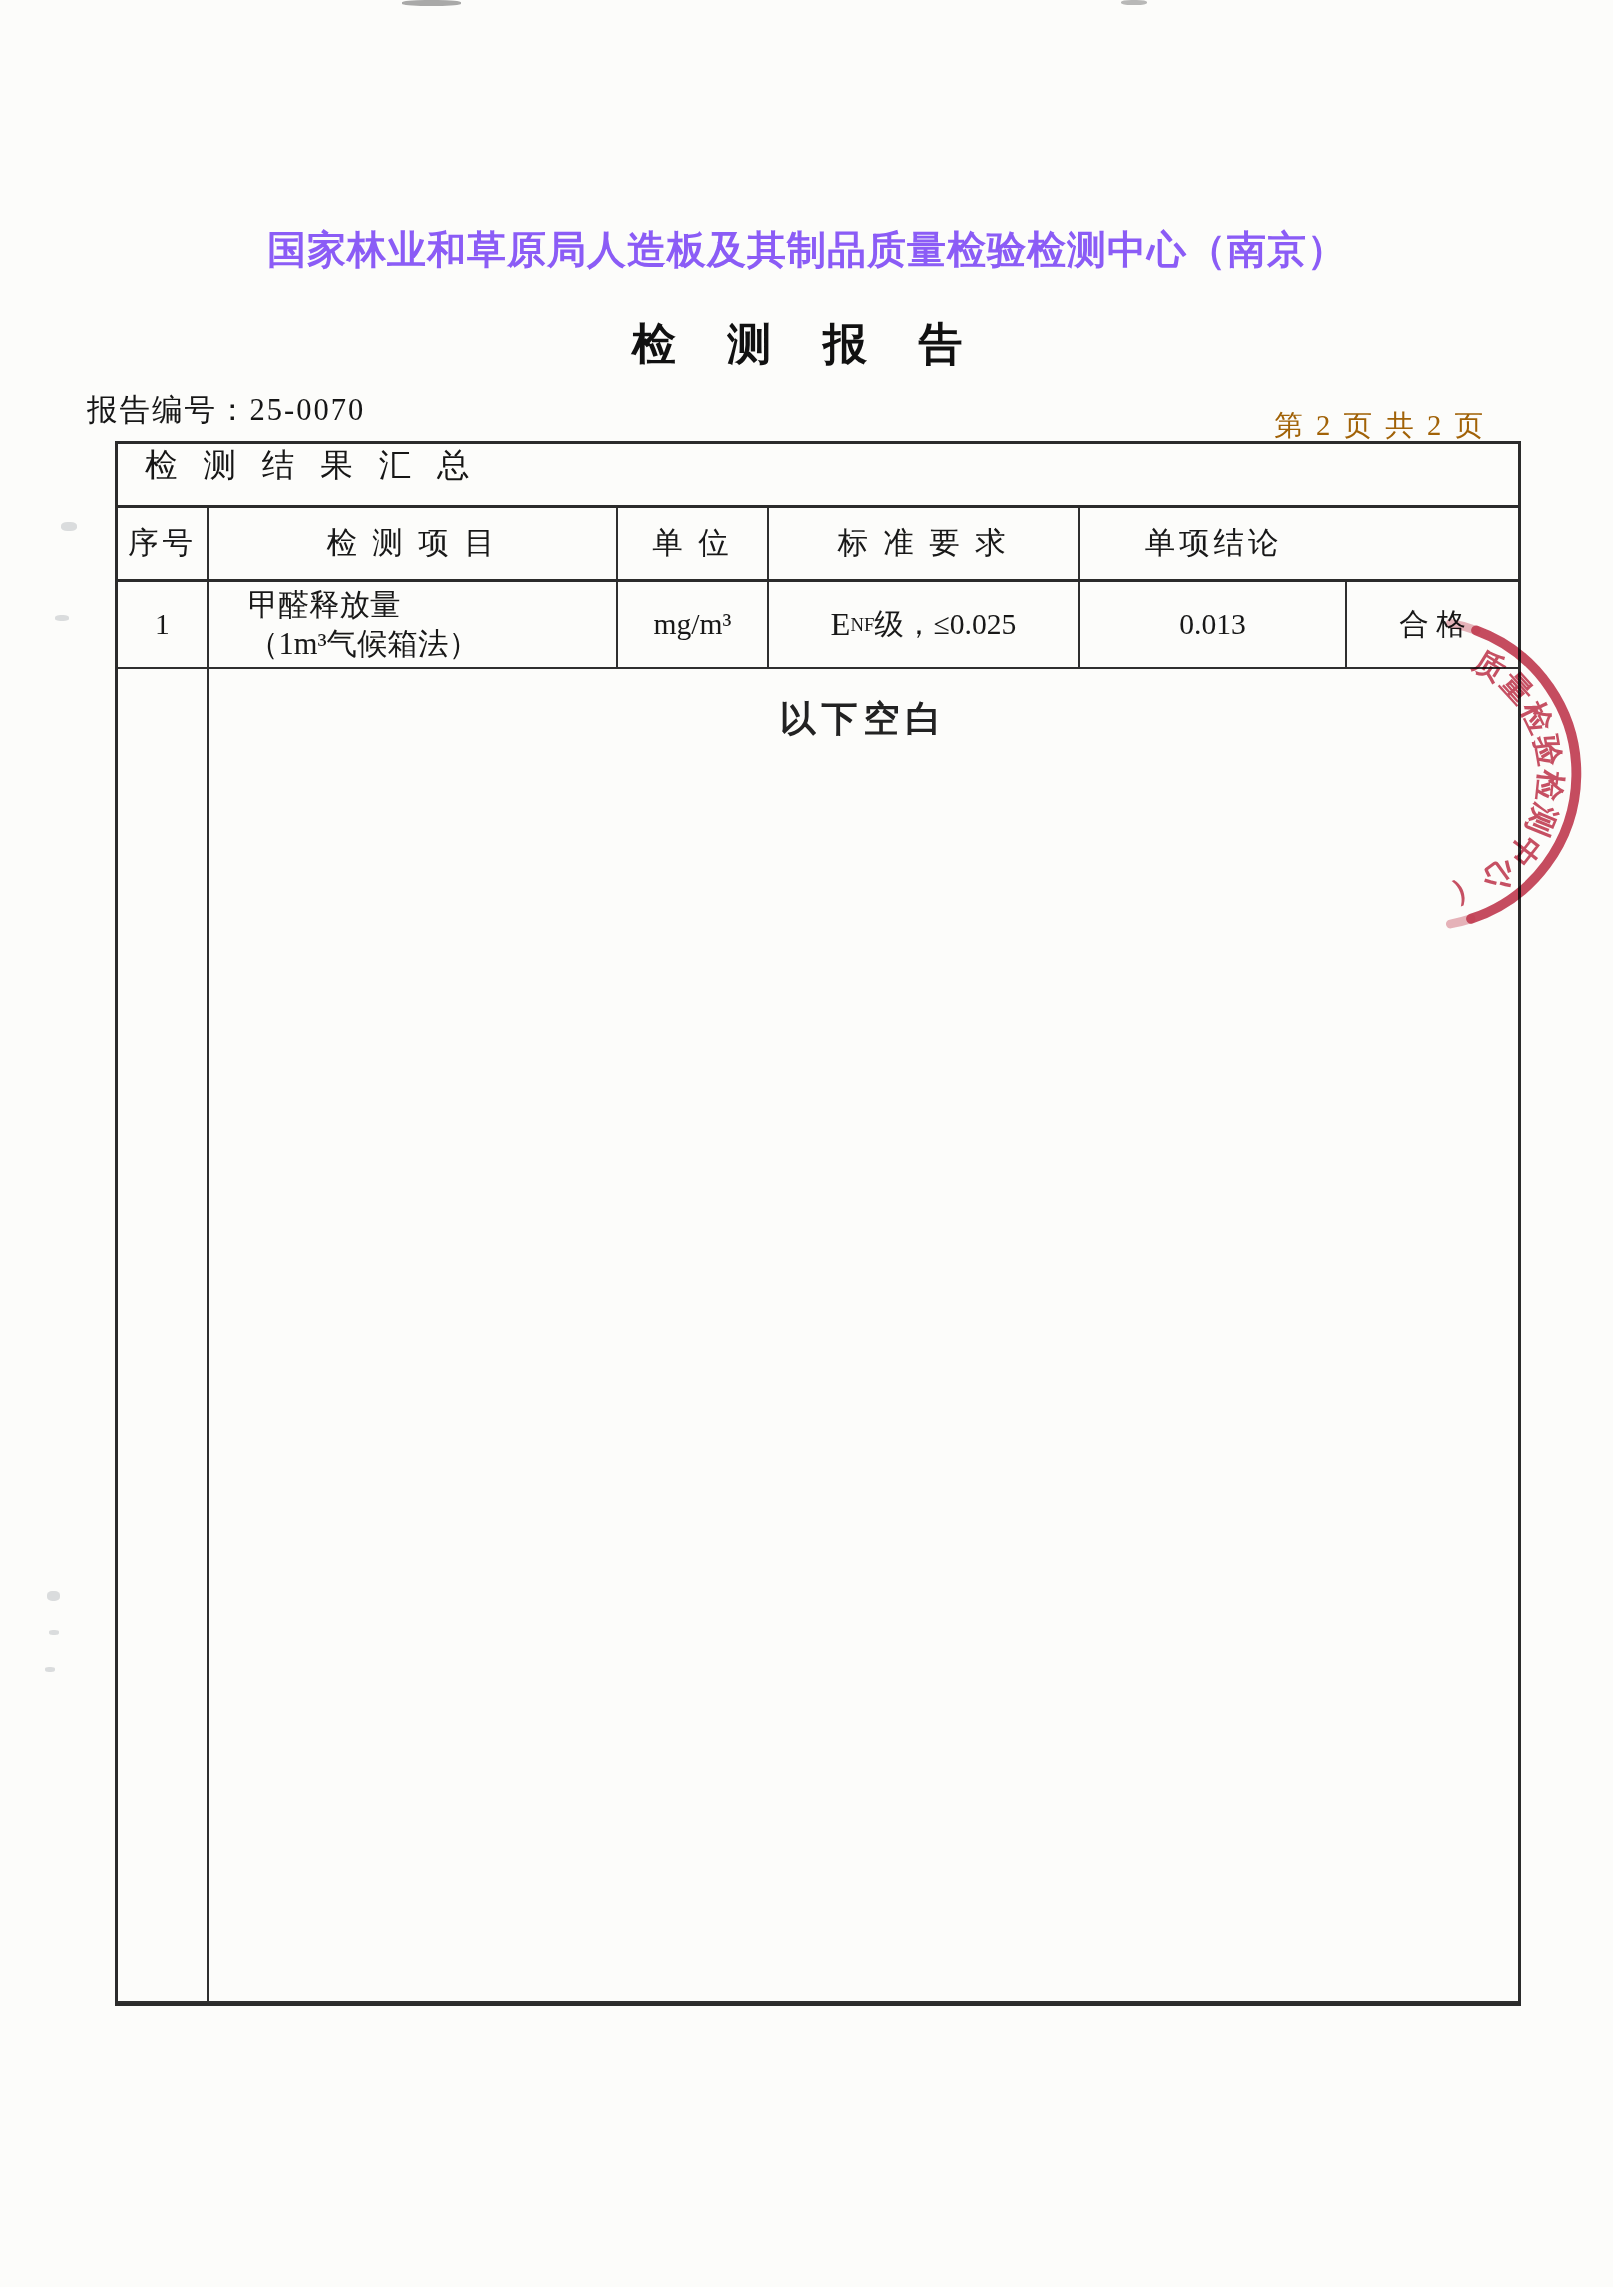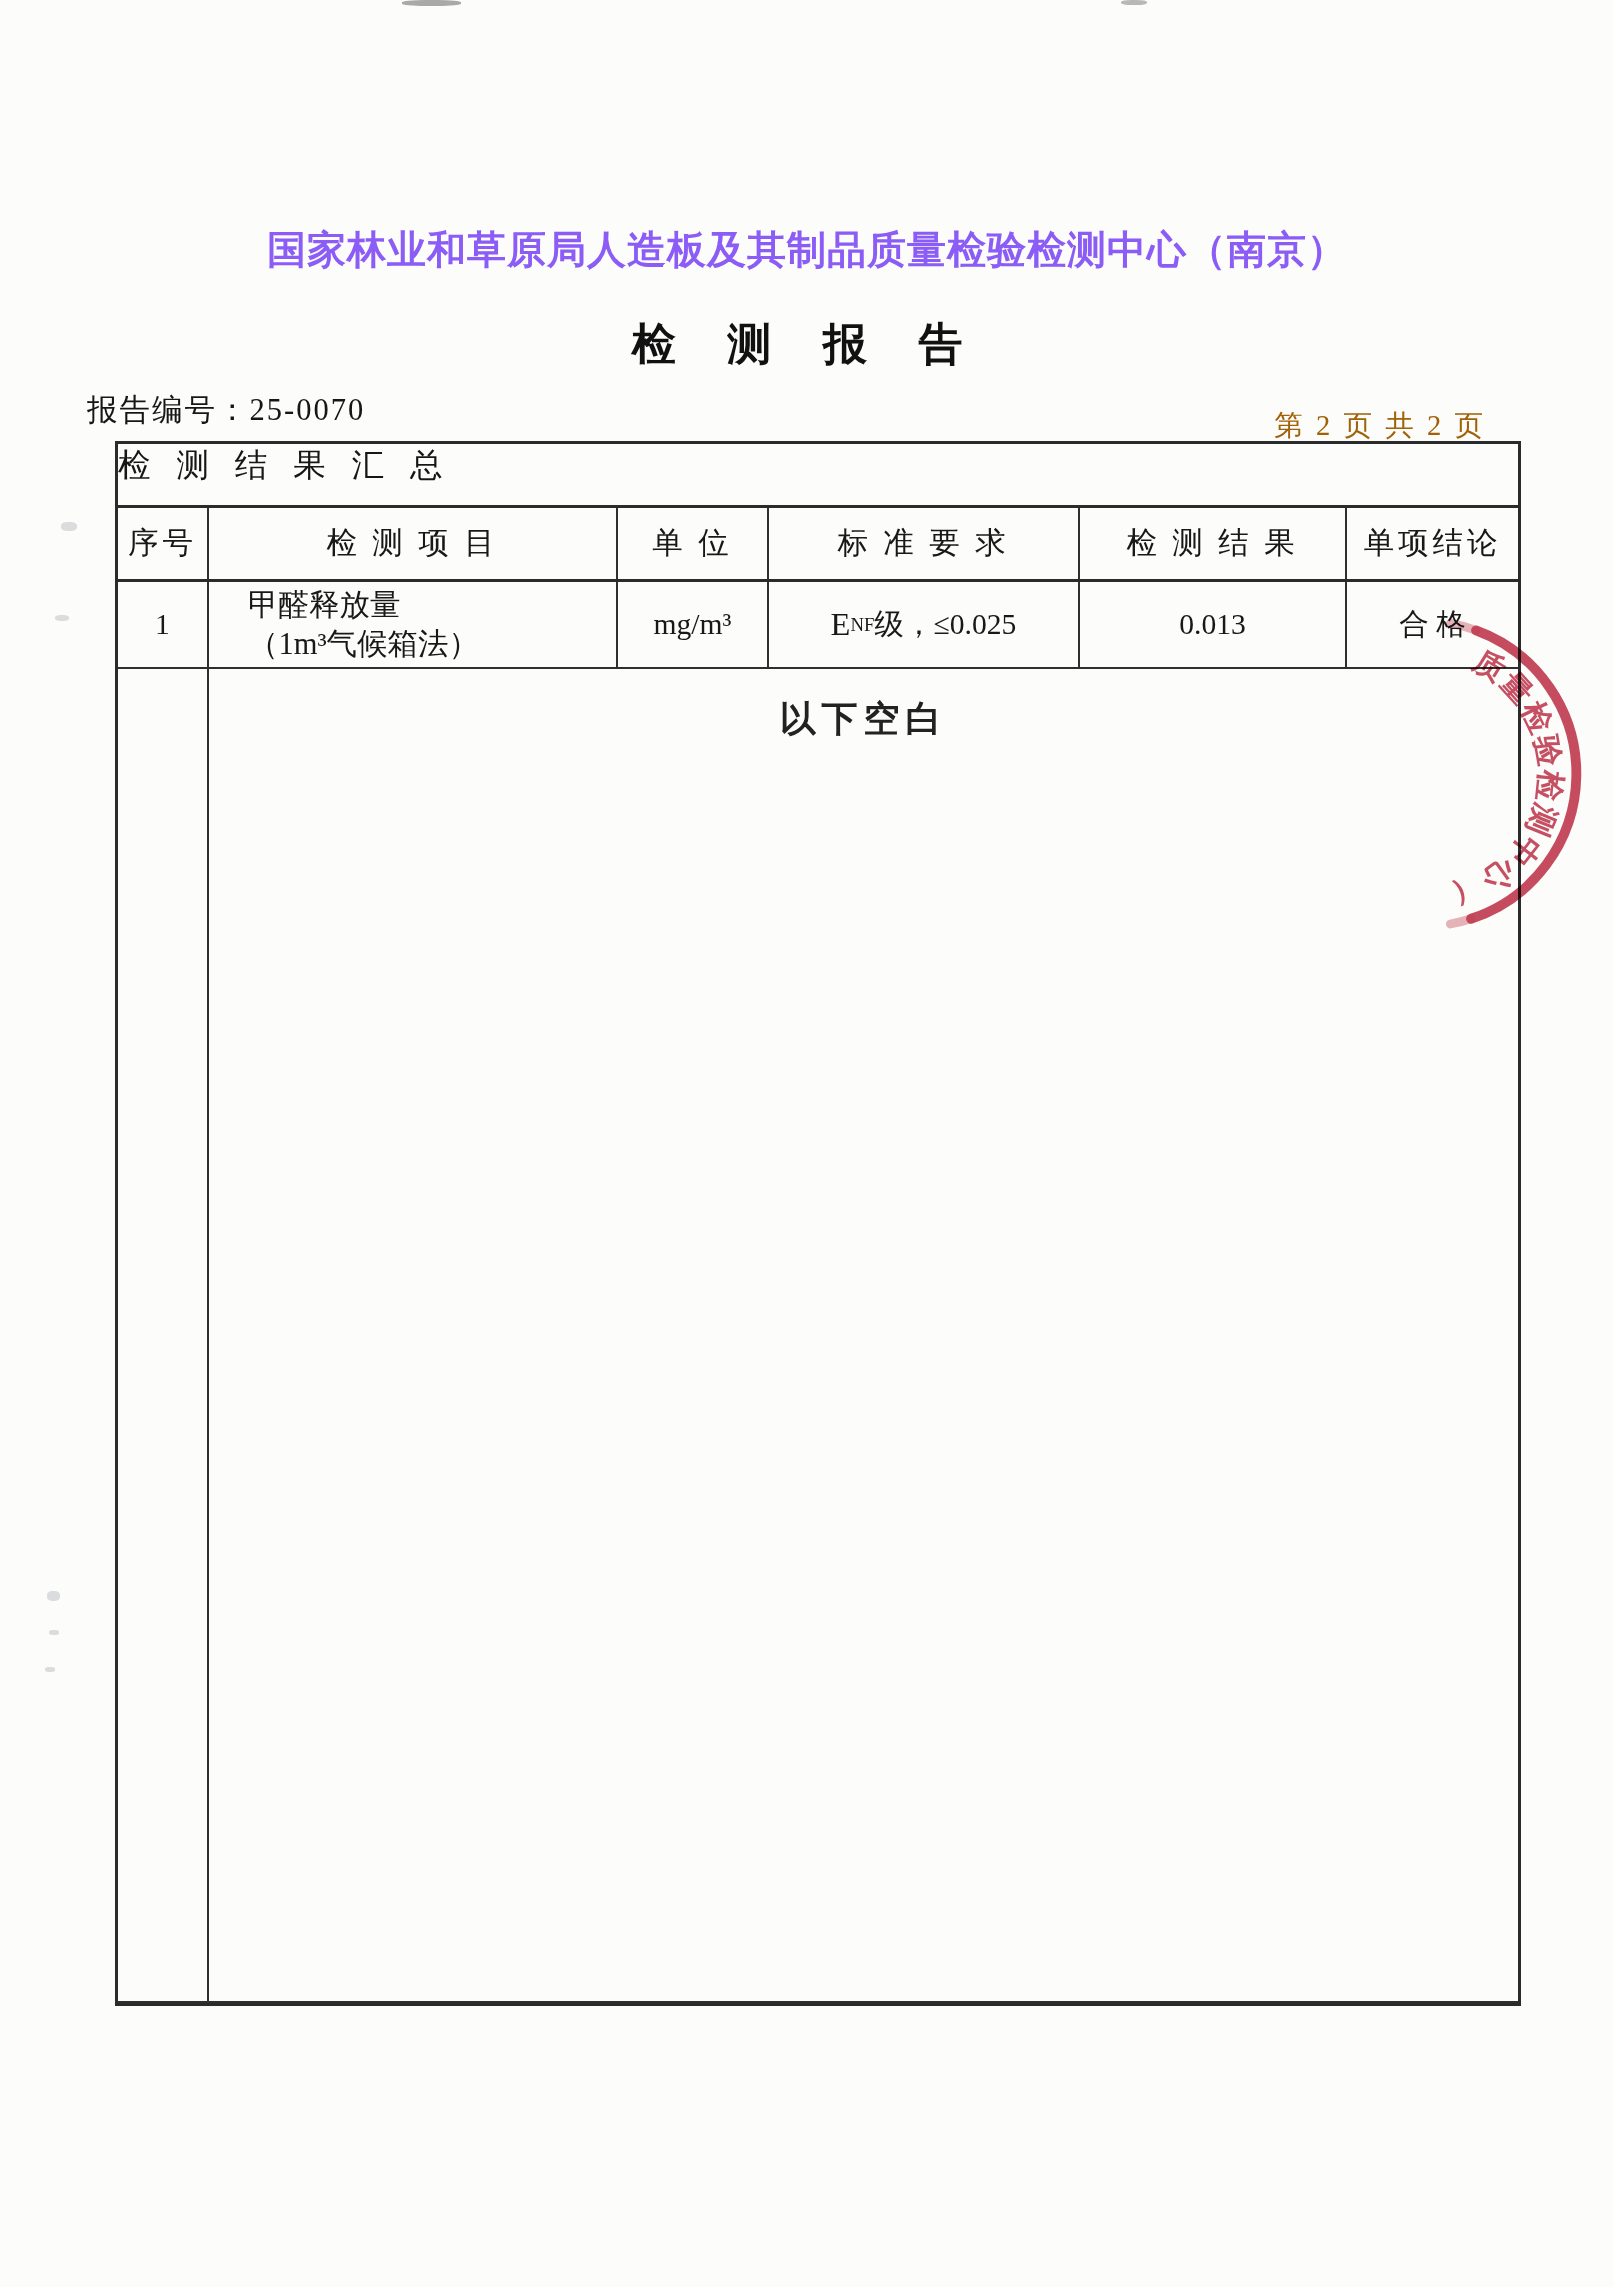--- a/index.html
+++ b/index.html
@@ -37,21 +37,21 @@
   
   .result-table{
     position:absolute;left:115px;top:441px;
     width:1406px;height:1565px;
     border:3px solid #2b2b2b;
     box-sizing:border-box;
     display:flex;flex-direction:column;
     background:transparent;
   }
   .t-row{display:grid;grid-template-columns:91px 409px 151px 311px 267px auto;}
-  .t-row.single{display:block;}
+  .t-row.single{display:block;padding-left:27px;}
   .cell{
     border-right:2px solid #2f2f2f;
     display:flex;align-items:center;justify-content:center;
     box-sizing:border-box;
     font-size:29.6px;color:#181818;
   }
   .cell:last-child{border-right:none;}
   .row-summary{
     height:61px;border-bottom:3px solid #2b2b2b;
     display:flex;align-items:center;justify-content:center;
@@ -101,21 +101,20 @@
 
   <div class="result-table">
 
     <div class="t-row single row-summary">检 测 结 果 汇 总</div>
 
     <div class="t-row row-headers">
       <div class="cell">序号</div>
       <div class="cell">检 测 项 目</div>
       <div class="cell">单 位</div>
       <div class="cell">标 准 要 求</div>
-      <div class="cell">检 测 结 果</div>
       <div class="cell">单项结论</div>
     </div>
 
     <div class="t-row row-data">
       <div class="cell">1</div>
       <div class="cell item-cell">
         <span>甲醛释放量</span>
         <span>（1m³气候箱法）</span>
       </div>
       <div class="cell">mg/m³</div>

